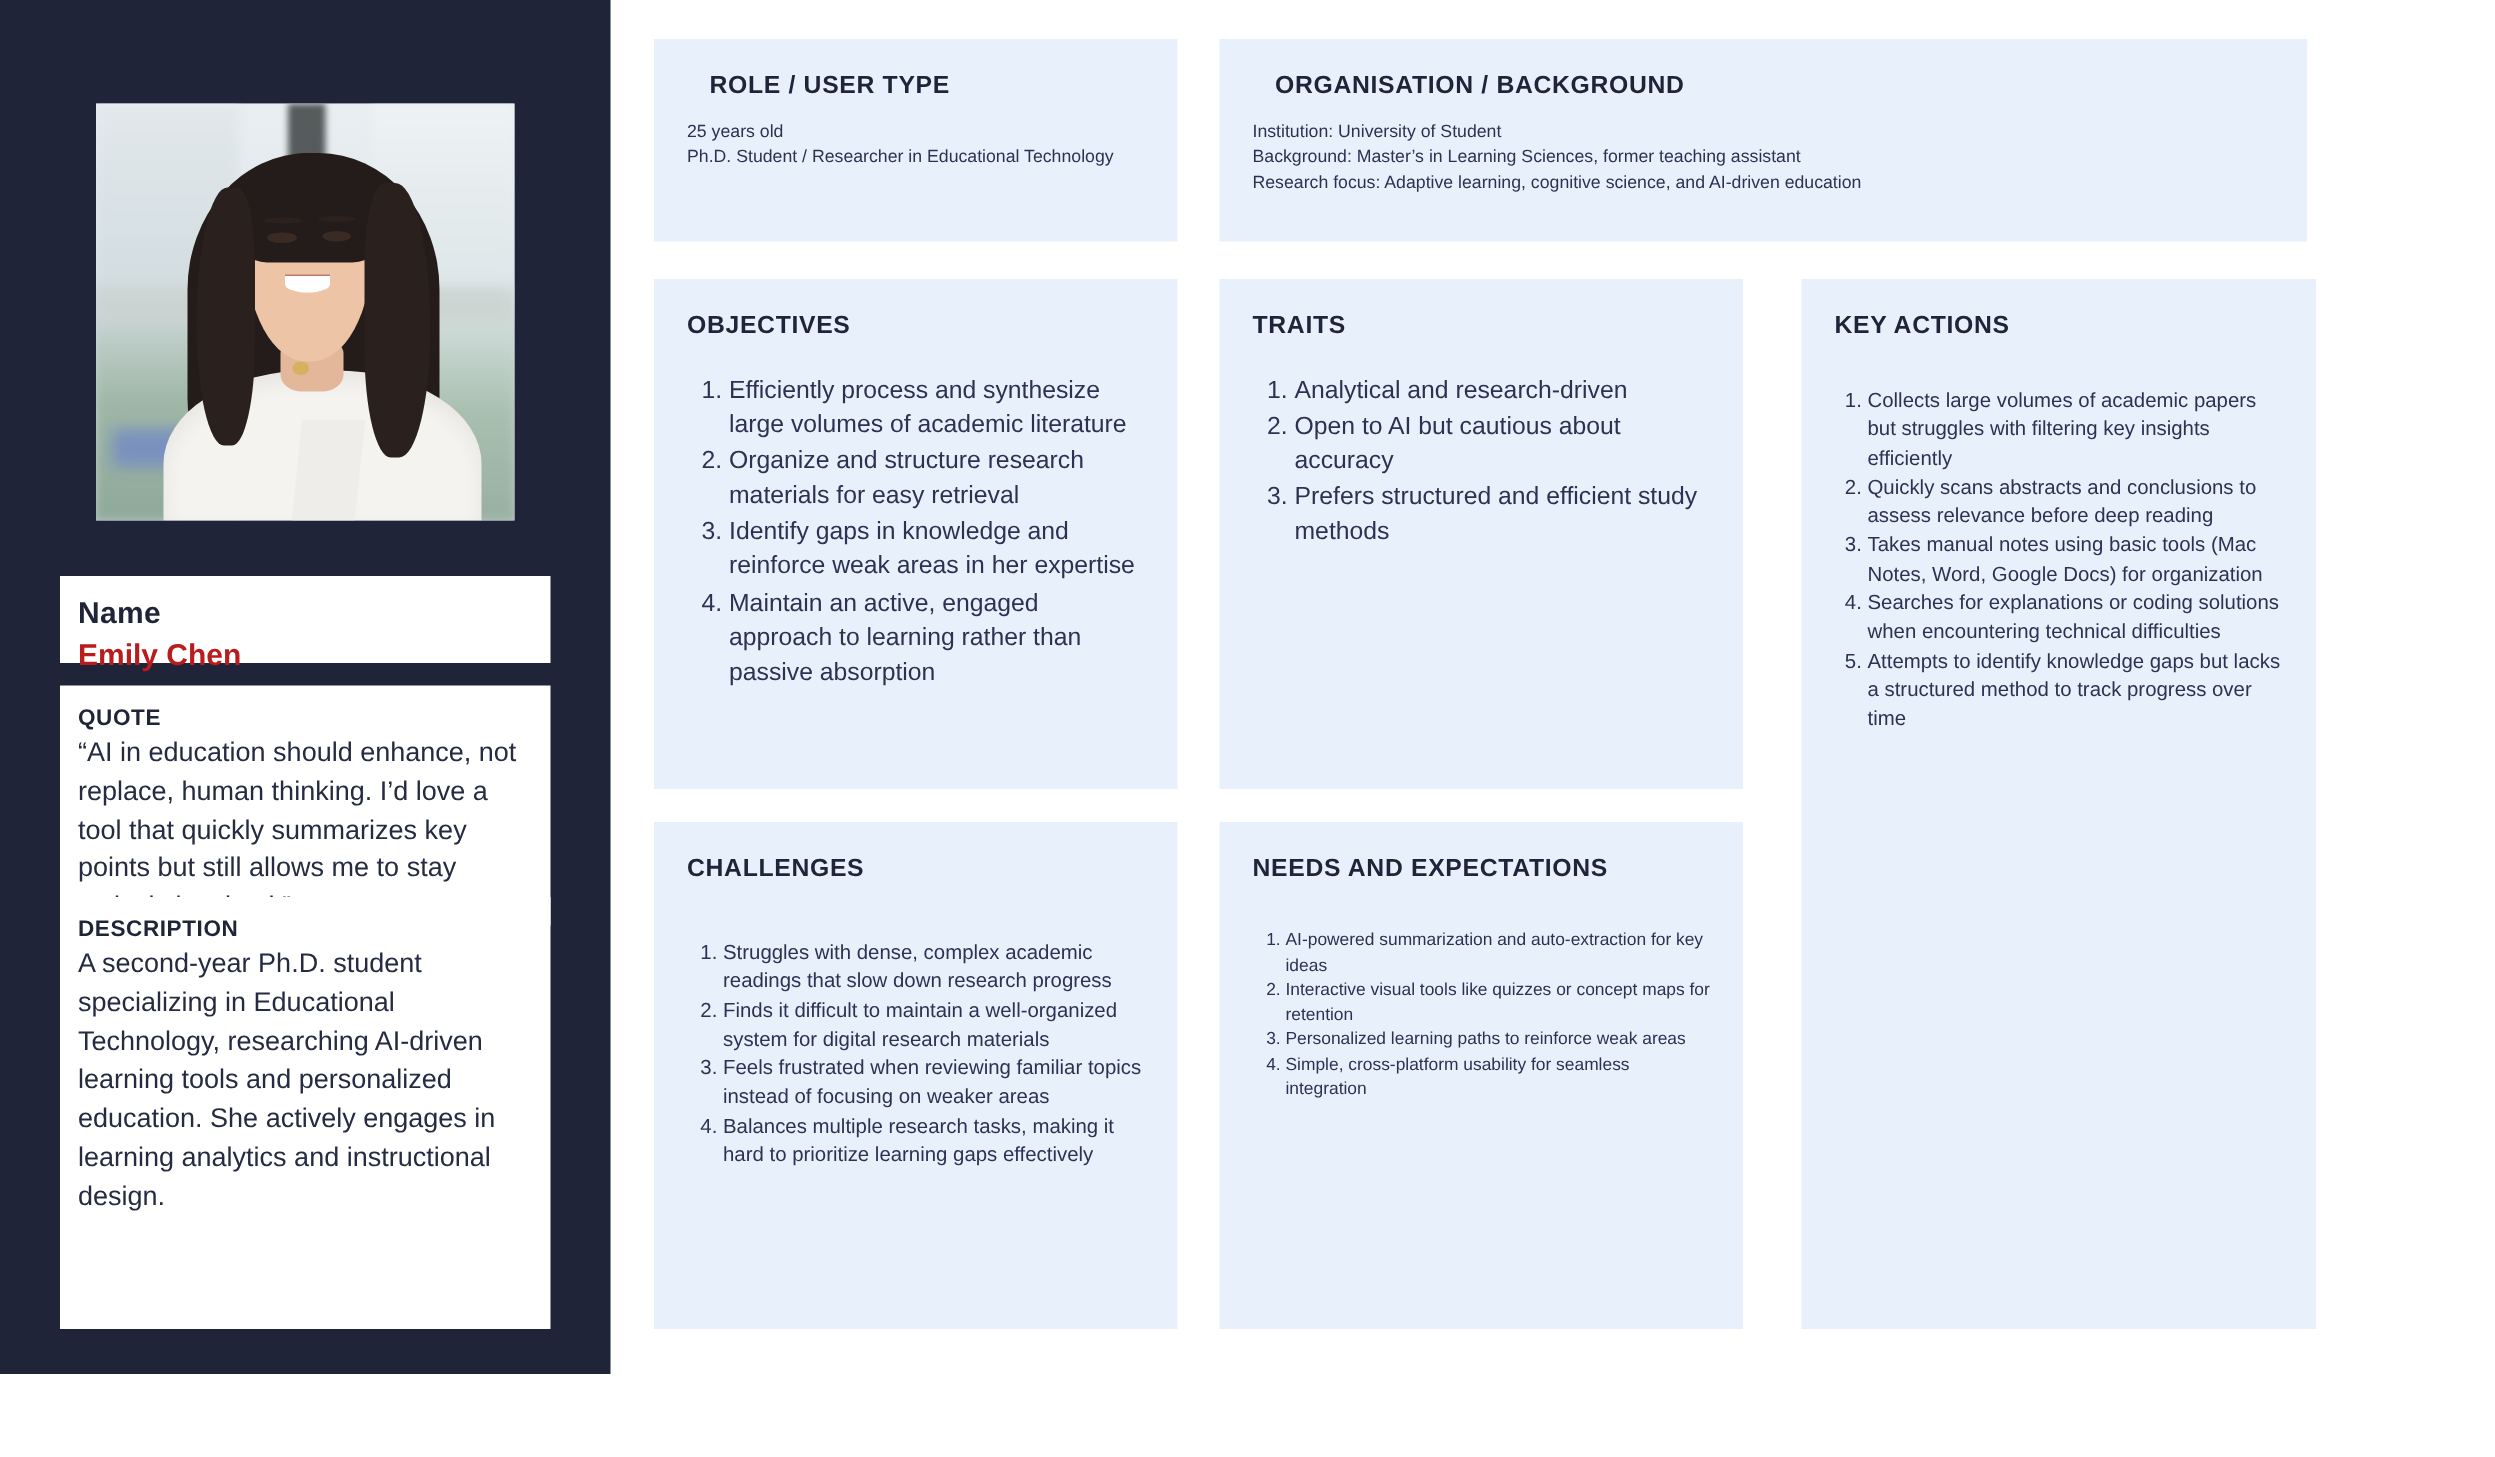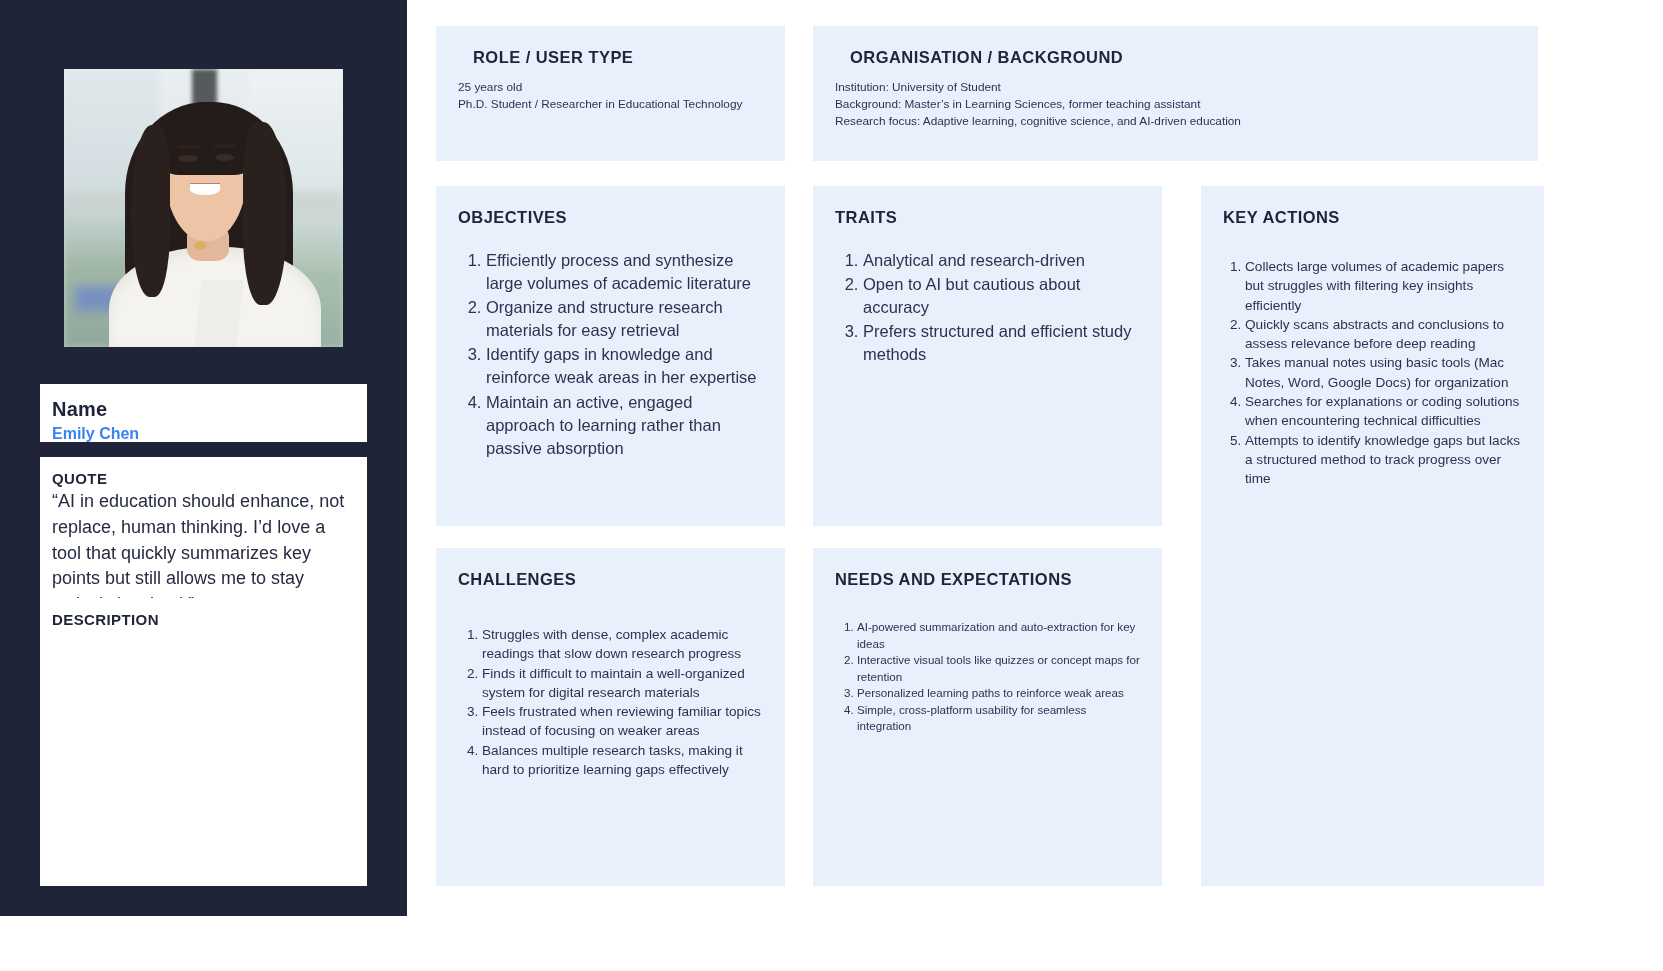--- a/index.html
+++ b/index.html
@@ -81,21 +81,21 @@
   .side-card.desc  { top: 598px; height: 288px; }
 
   .sc-title {
     font-weight: 700; color: #1f2438;
     font-size: 20px; letter-spacing: .2px; line-height: 1.35;
   }
   .sc-title.caps { font-size: 15px; letter-spacing: .4px; }
   .sc-body {
     color: #262b42; font-size: 18px; line-height: 1.43;
   }
-  .name-value { font-weight: 700; color:#3b82f6; font-size:16px; line-height:1.4; }
+  .name-value { font-weight: 700; color:#b91c1c; font-size:20px; line-height:1.4; }
 
   
   .main { position:absolute; left:407px; top:0; width:1256px; height:971px; }
 
   .card {
     position: absolute;
     background: #e8f1fb;
     padding: 22px 22px 18px 22px;
   }
   .card h3 {
@@ -164,20 +164,21 @@
       <div class="name-value">Emily Chen</div>
     </div>
 
     <div class="side-card quote">
       <div class="sc-title caps">QUOTE</div>
       <div class="sc-body">“AI in education should enhance, not replace, human thinking. I’d love a tool that quickly summarizes key points but still allows me to stay actively involved.”</div>
     </div>
 
     <div class="side-card desc">
       <div class="sc-title caps">DESCRIPTION</div>
+      <div class="sc-body">A second-year Ph.D. student specializing in Educational Technology, researching AI-driven learning tools and personalized education. She actively engages in learning analytics and instructional design.</div>
     </div>
   </aside>
 
   <main class="main">
 
     <section class="card plain-lines" id="card-role">
       <h3>ROLE / USER TYPE</h3>
       <div>
           <p>25 years old</p>
           <p>Ph.D. Student / Researcher in Educational Technology</p>

